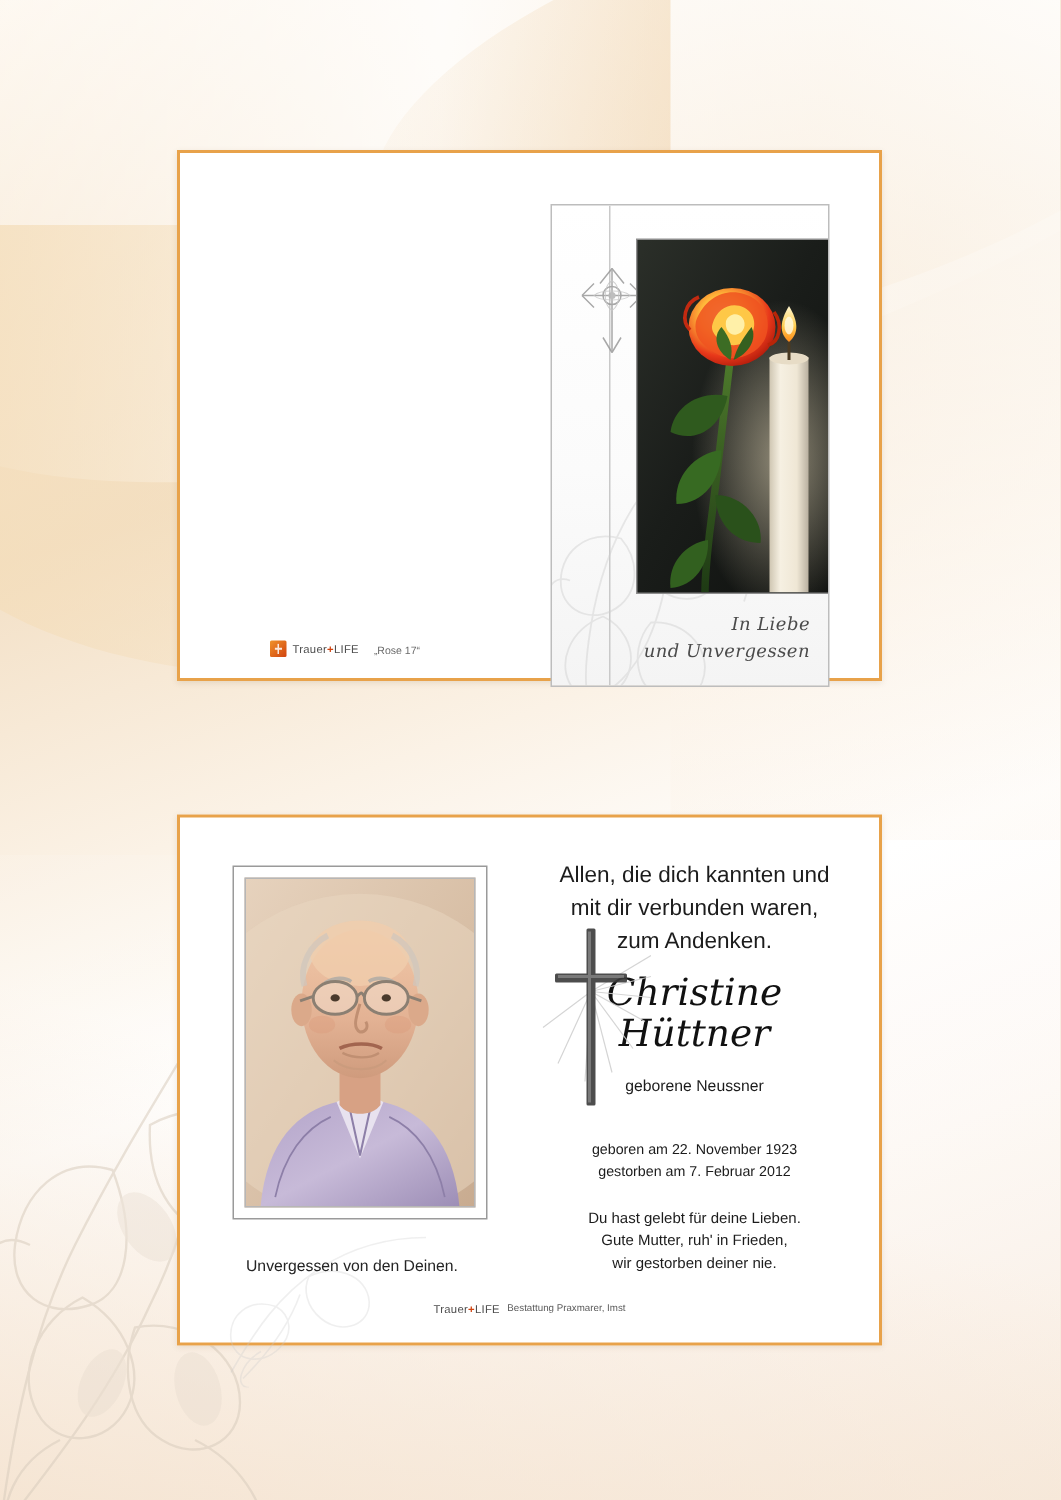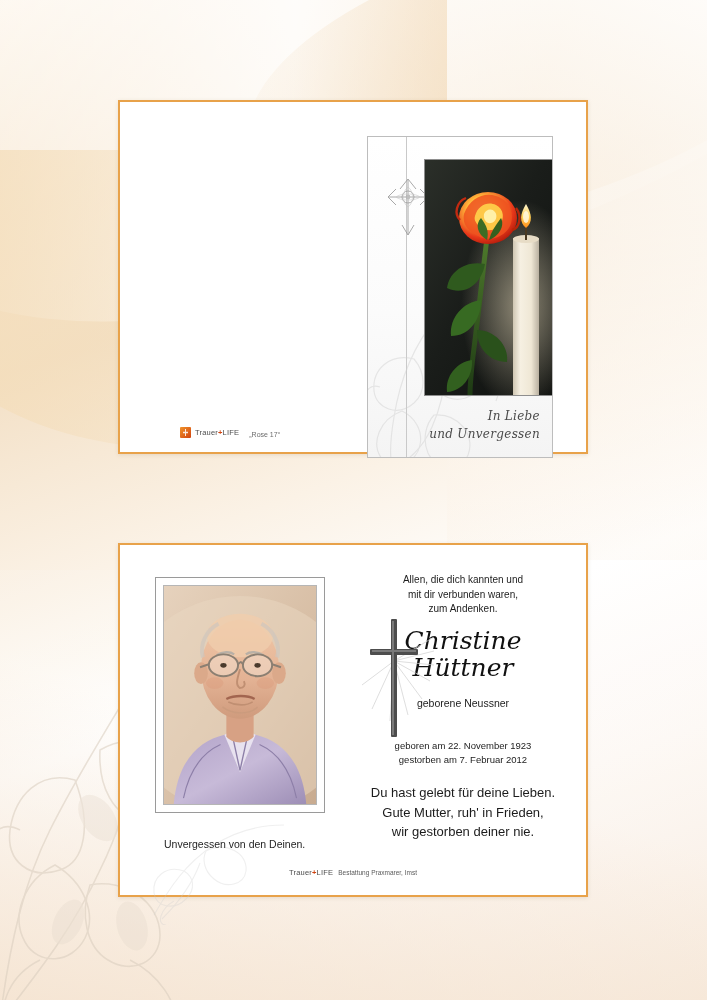--- a/index.html
+++ b/index.html
@@ -232,21 +232,21 @@
 
   .memoriam {
     position: absolute;
     left: 232px;
     top: 28px;
     width: 222px;
     text-align: center;
     color: #1c1c1c;
   }
   .memoriam-intro {
-    font-size: 10px;
+    font-size: 15px;
     line-height: 1.45;
     margin-bottom: 10px;
   }
   .inner-cross {
     position: absolute;
     left: 8px;
     top: 44px;
     width: 74px;
     height: 122px;
     opacity: 0.9;
@@ -264,21 +264,21 @@
     margin-top: 5px;
     color: #1c1c1c;
   }
   .dates {
     font-size: 9.5px;
     line-height: 1.5;
     margin-top: 30px;
     color: #1c1c1c;
   }
   .verse {
-    font-size: 13px;
+    font-size: 10px;
     line-height: 1.5;
     margin-top: 16px;
     color: #1c1c1c;
   }
   #inner-footer {
     position: absolute;
     left: 50%;
     transform: translateX(-50%);
     bottom: 18px;
     display: flex;

